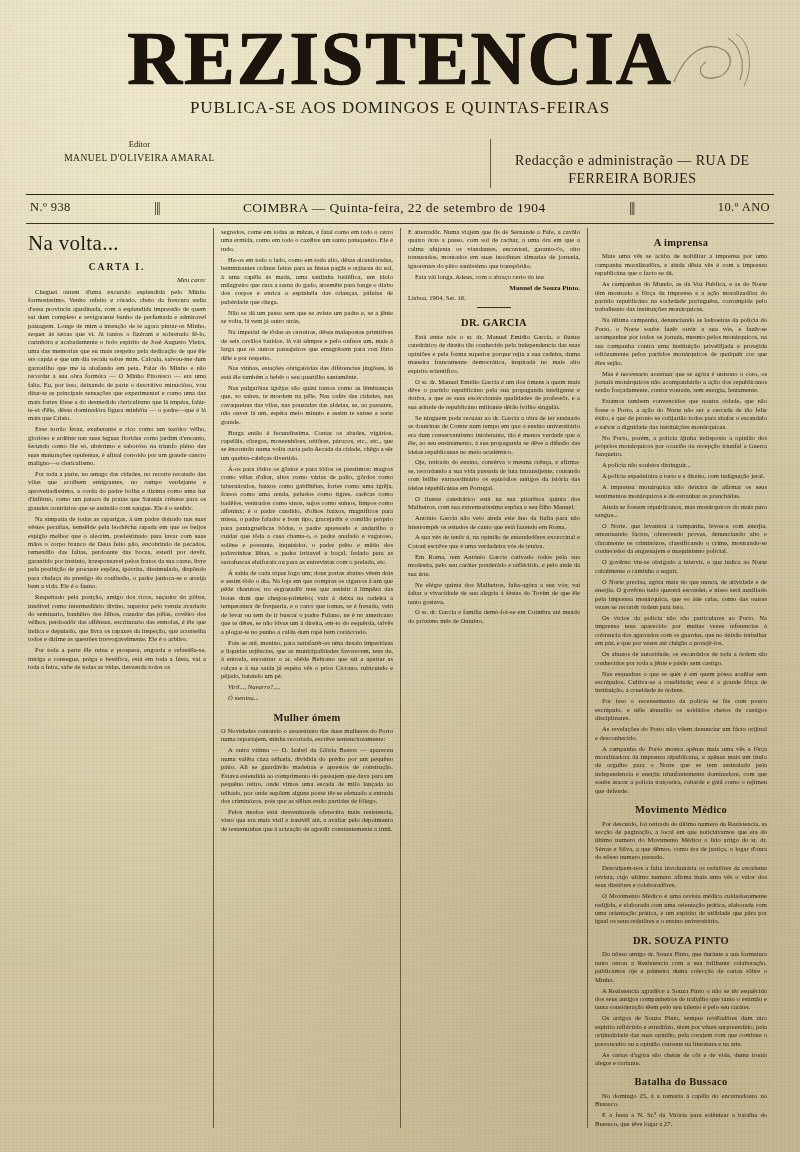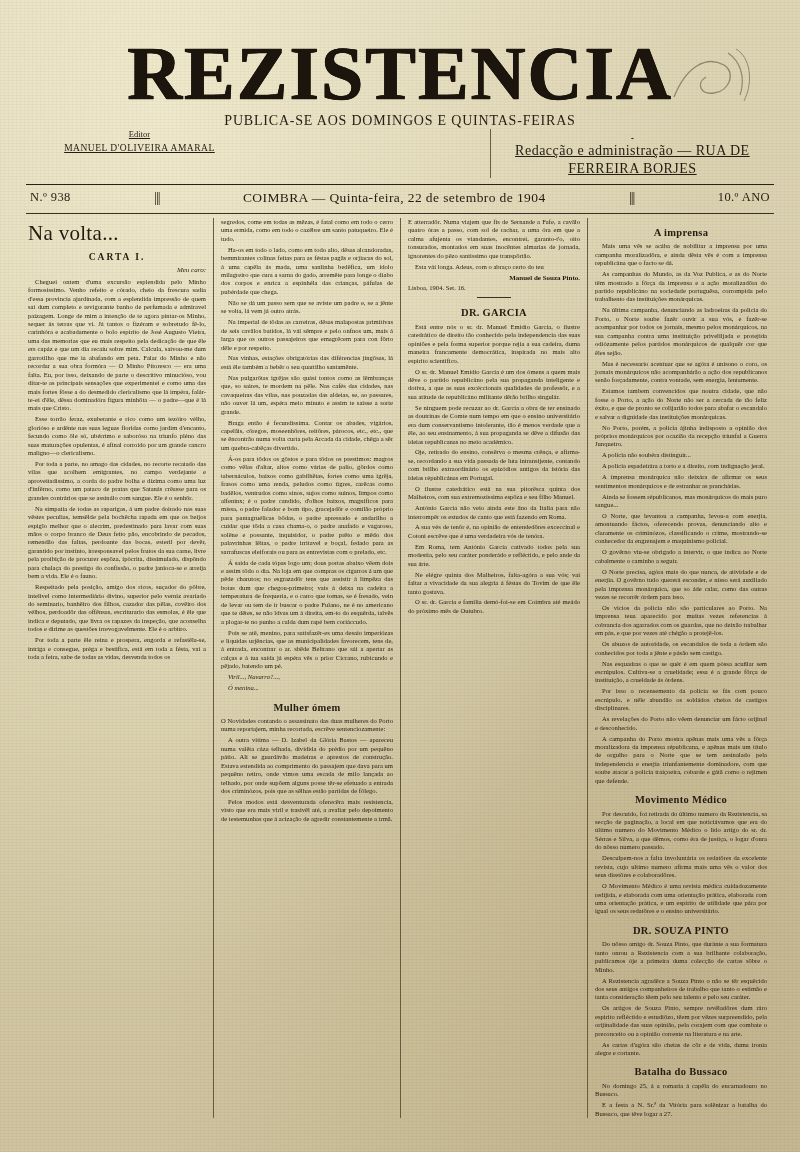--- a/index.html
+++ b/index.html
@@ -9,21 +9,21 @@
     font-family:"Liberation Serif",serif;
     color:#241c12;
   }
   .page{
     position:relative;width:800px;height:1152px;
     background:
       radial-gradient(ellipse at 20% 10%, rgba(255,250,225,.55), rgba(0,0,0,0) 60%),
       radial-gradient(ellipse at 85% 85%, rgba(120,95,50,.18), rgba(0,0,0,0) 55%),
       linear-gradient(180deg,#ded5b5 0%, #d6cca9 45%, #cfc49f 100%);
     box-sizing:border-box;
-    padding:33px 26px 10px 26px;
+    padding:18px 26px 10px 26px;
   }
   .paper-noise{
     position:absolute;inset:0;pointer-events:none;
     background-image:
       repeating-linear-gradient(0deg, rgba(90,70,40,.035) 0 1px, rgba(0,0,0,0) 1px 3px),
       repeating-linear-gradient(90deg, rgba(90,70,40,.025) 0 1px, rgba(0,0,0,0) 1px 4px);
     mix-blend-mode:multiply;
   }
   
   .masthead{text-align:center;position:relative;}
@@ -32,25 +32,25 @@
     font-weight:bold;
     font-size:76px;
     letter-spacing:2px;
     line-height:.95;
     margin:4px 0 2px 0;
     color:#1b150d;
     -webkit-text-stroke:0.6px #1b150d;
     text-shadow:0.6px 0 0 #1b150d, -0.4px 0 0 #1b150d;
   }
   .subtitle{
-    font-size:14px;letter-spacing:.8px;margin-top:4px;color:#2a2116;
+    font-size:17px;letter-spacing:.8px;margin-top:4px;color:#2a2116;
   }
   .credits{
     display:flex;justify-content:space-between;align-items:flex-start;
-    margin-top:0;font-size:9px;line-height:1.35;text-decoration:underline;
+    margin-top:21px;font-size:9px;line-height:1.35;
   }
   .credits .col{width:31%;text-align:center;}
   .credits .mid{width:38%;}
   .credits .lab{font-size:8.5px;margin-bottom:2px;}
   .credits .val{font-size:9.5px;letter-spacing:.5px;text-align:center;}
   .credits .mid .val{font-size:14px;}
   .rule{border:0;border-top:1.6px solid #2a2116;margin:6px 0 0 0;}
   .rule.thin{border-top:.8px solid #3a3024;margin-top:2px;}
   
   .issuebar{

